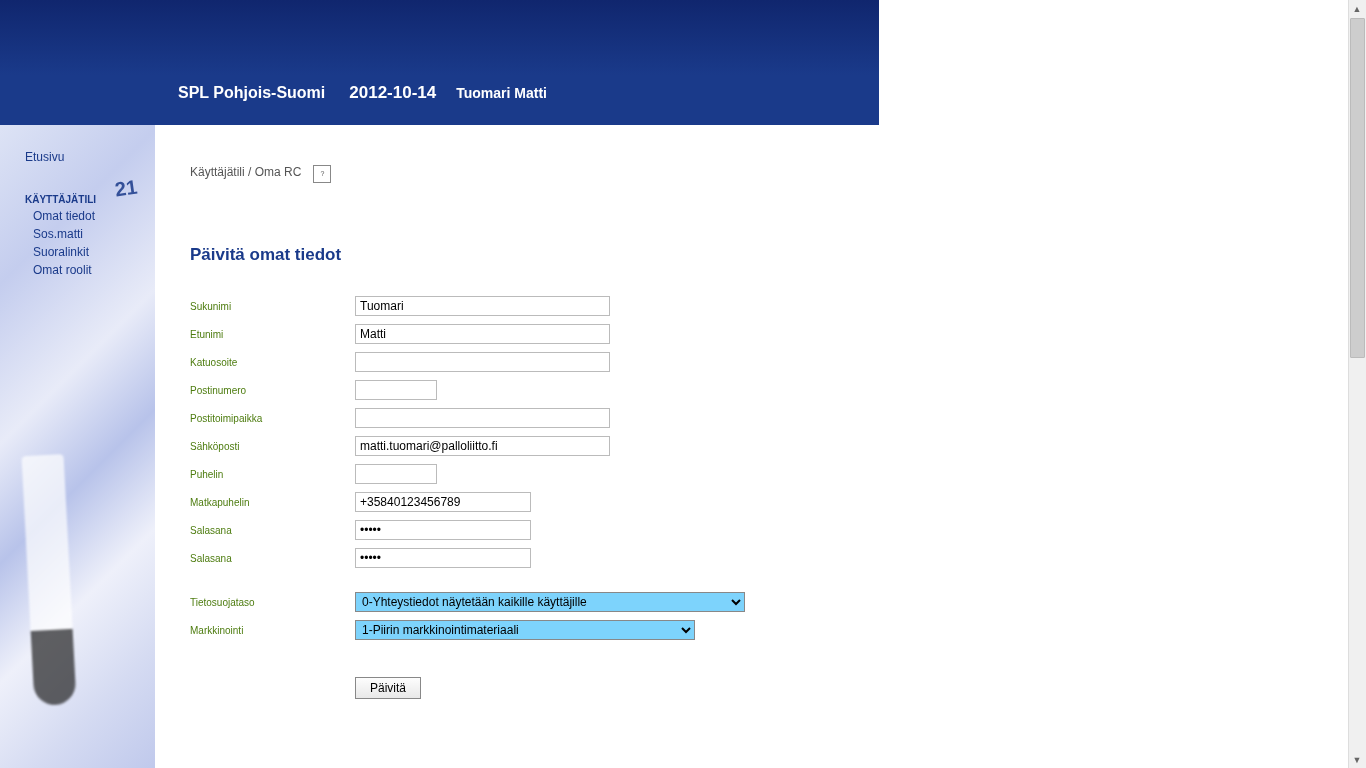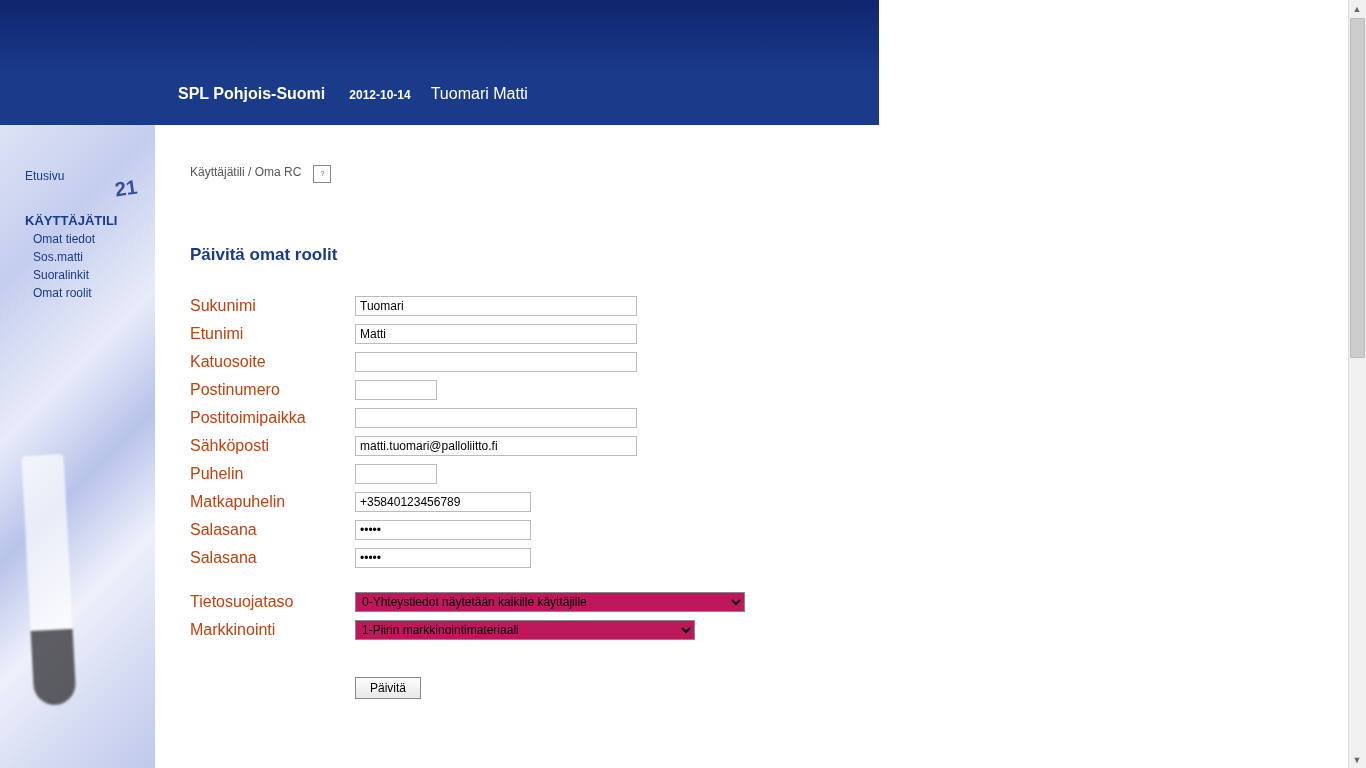--- a/index.html
+++ b/index.html
@@ -37,38 +37,38 @@
       left: 178px;
       display: flex;
       align-items: baseline;
     }
     .header-title {
       font-size: 16px;
       font-weight: bold;
       margin-right: 24px;
     }
     .header-date {
-      font-size: 12px;
+      font-size: 17px;
       font-weight: bold;
       margin-right: 20px;
     }
     .header-user {
-      font-size: 16px;
-      font-weight: normal;
+      font-size: 14px;
+      font-weight: bold;
     }
     .body-area {
       display: flex;
       width: 879px;
     }
     .sidebar {
       width: 155px;
       min-height: 643px;
       background: #e8ebf5;
       background: linear-gradient(135deg, #dde3f5 0%, #c4cdee 20%, #e8ebf8 40%, #b8c3ea 55%, #eef0fa 70%, #d5dbf2 85%, #c0c9ec 100%);
-      padding: 44px 0 0 25px;
+      padding: 25px 0 0 25px;
       position: relative;
     }
     .sidebar::before {
       content: "21";
       position: absolute;
       top: 52px;
       right: 18px;
       font-size: 20px;
       font-weight: bold;
       color: #1a3a8a;
@@ -95,21 +95,21 @@
       text-decoration: none;
       margin-bottom: 4px;
       cursor: pointer;
     }
     .nav-section {
       margin-top: 30px;
     }
     .nav-section-title {
       color: #1a3a8a;
       font-weight: bold;
-      font-size: 13px;
+      font-size: 10px;
       margin-bottom: 4px;
     }
     .nav-sub {
       padding-left: 8px;
     }
     .content {
       flex: 1;
       padding: 40px 0 0 35px;
     }
     .breadcrumb {
@@ -138,40 +138,40 @@
       margin-bottom: 30px;
     }
     .form-row {
       display: flex;
       align-items: center;
       margin-bottom: 6px;
       min-height: 22px;
     }
     .form-label {
       width: 165px;
-      color: #c2410c;
-      font-size: 16px;
+      color: #4d7c0f;
+      font-size: 10px;
     }
     .form-input {
       border: 1px solid #bbb;
       padding: 2px 4px;
       font-size: 12px;
       height: 20px;
       font-family: Verdana, Arial, sans-serif;
     }
-    .input-wide { width: 282px; }
+    .input-wide { width: 255px; }
     .input-short { width: 82px; }
     .input-med { width: 176px; }
     .form-select {
       border: 1px solid #888;
       padding: 1px 2px;
       font-size: 12px;
       height: 20px;
       font-family: Verdana, Arial, sans-serif;
-      background: #be185d;
+      background: #7dd3fc;
     }
     .select-wide { width: 390px; }
     .select-med { width: 340px; }
     .spacer { height: 16px; }
     .submit-btn {
       border: 1px solid #888;
       background: linear-gradient(to bottom, #fdfdfd 0%, #e8e8e8 100%);
       padding: 3px 14px;
       font-size: 12px;
       font-family: Verdana, Arial, sans-serif;
@@ -238,21 +238,21 @@
         </div>
       </div>
     </div>
 
     <div class="content">
       <div class="breadcrumb">
         <span>Käyttäjätili / Oma RC</span>
         <span class="help-btn">?</span>
       </div>
 
-      <h2 class="page-title">Päivitä omat roolit</h2>
+      <h2 class="page-title">Päivitä omat tiedot</h2>
 
       <div class="form-row">
         <label class="form-label">Sukunimi</label>
         <input type="text" class="form-input input-wide" value="Tuomari" style="">
       </div>
       <div class="form-row">
         <label class="form-label">Etunimi</label>
         <input type="text" class="form-input input-wide" value="Matti" style="">
       </div>
       <div class="form-row">

